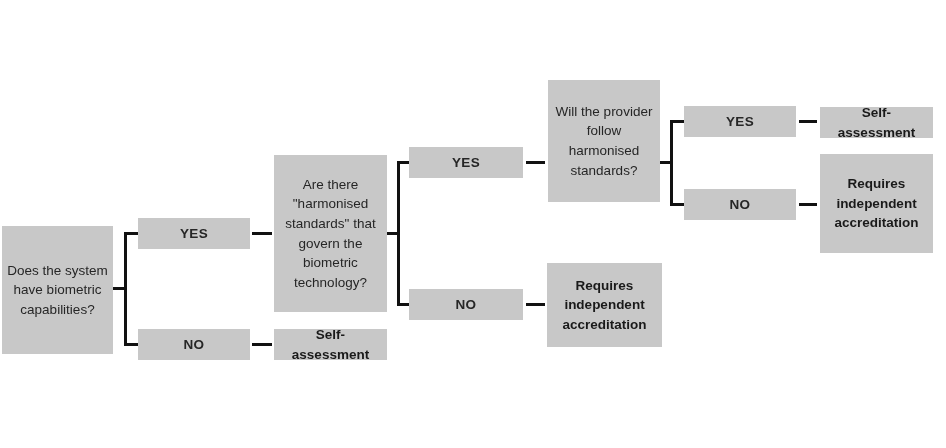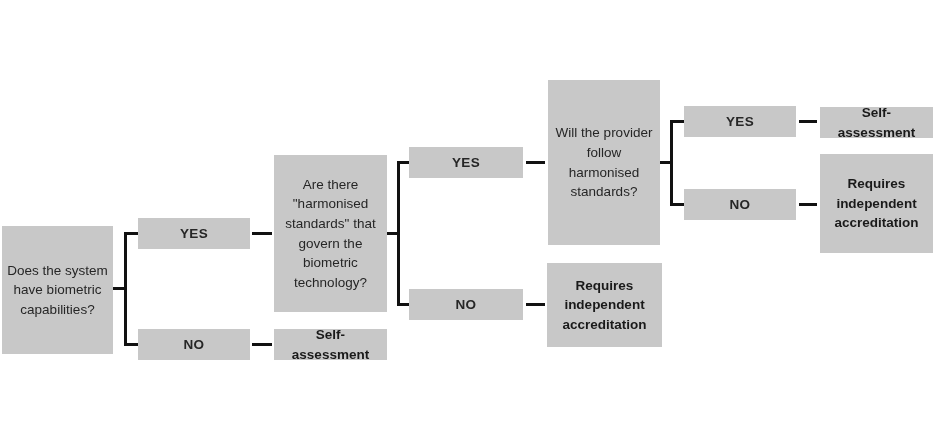--- a/index.html
+++ b/index.html
@@ -67,21 +67,21 @@
   <div class="line" style="left:397px; top:161px; width:3px; height:145px;"></div>
   <div class="line" style="left:397px; top:161px; width:12px; height:3px;"></div>
   <div class="line" style="left:397px; top:303px; width:12px; height:3px;"></div>
 
   <div class="box answer" style="left:409px; top:147px; width:114px; height:31px;">YES</div>
   <div class="box answer" style="left:409px; top:289px; width:114px; height:31px;">NO</div>
 
   <div class="line" style="left:526px; top:161px; width:19px; height:3px;"></div>
   <div class="line" style="left:526px; top:303px; width:19px; height:3px;"></div>
 
-  <div class="box question" style="left:548px; top:80px; width:112px; height:165px;">Will the provider follow harmonised standards?</div>
+  <div class="box question" style="left:548px; top:80px; width:112px; height:122px;">Will the provider follow harmonised standards?</div>
   <div class="box outcome" style="left:547px; top:263px; width:115px; height:84px;">Requires independent accreditation</div>
 
   <div class="line" style="left:660px; top:161px; width:13px; height:3px;"></div>
   <div class="line" style="left:670px; top:120px; width:3px; height:86px;"></div>
   <div class="line" style="left:670px; top:120px; width:14px; height:3px;"></div>
   <div class="line" style="left:670px; top:203px; width:14px; height:3px;"></div>
 
   <div class="box answer" style="left:684px; top:106px; width:112px; height:31px;">YES</div>
   <div class="box answer" style="left:684px; top:189px; width:112px; height:31px;">NO</div>
 

